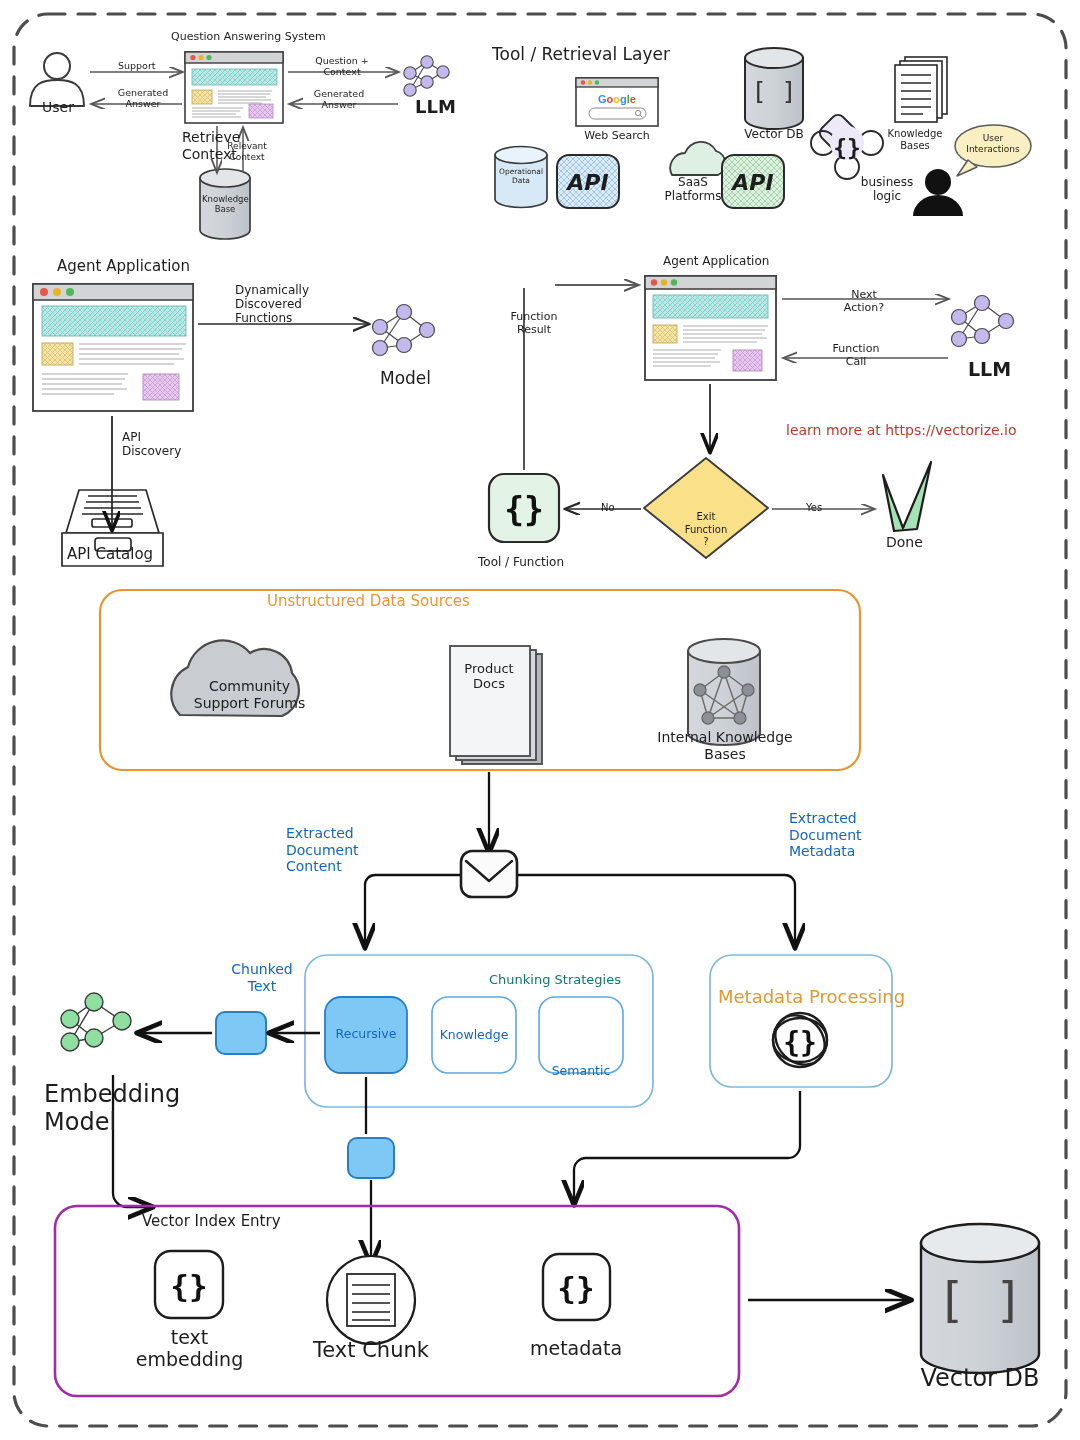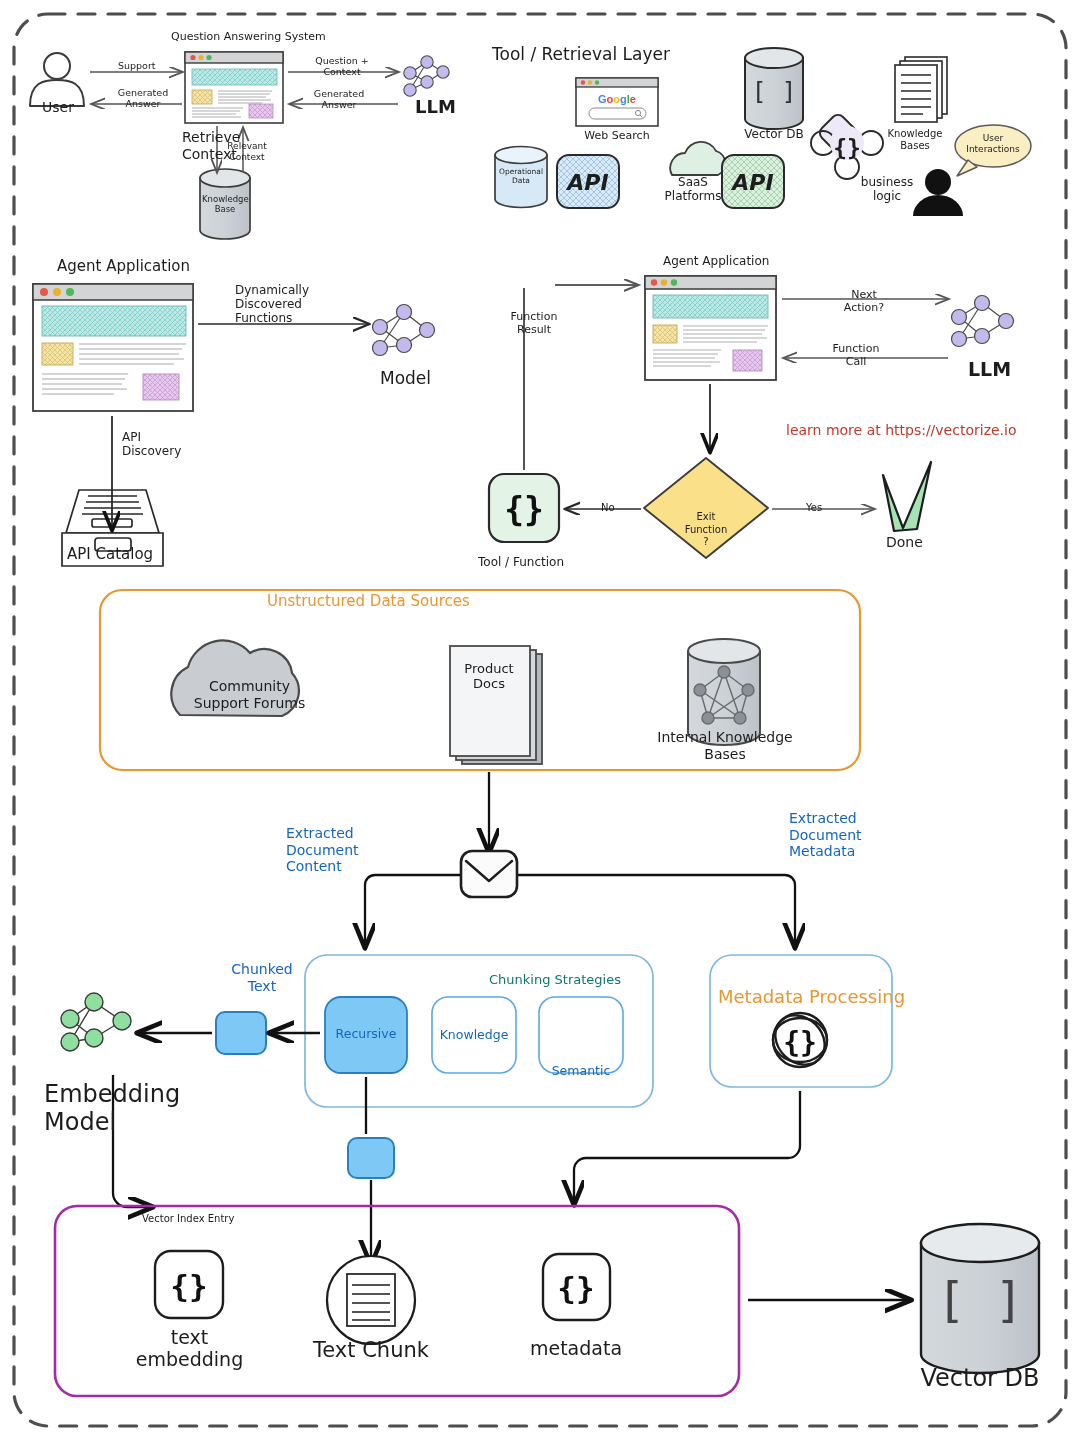--- a/index.html
+++ b/index.html
@@ -397,17 +397,17 @@
 <div class="lbl" style="left:286px;top:825px;font-size:14px;color:#1565c0;">Extracted<br>Document<br>Content</div>
 <div class="lbl" style="left:789px;top:810px;font-size:14px;color:#1565c0;">Extracted<br>Document<br>Metadata</div>
 <div class="lbl" style="left:489px;top:972px;font-size:13px;color:#0f766e;">Chunking Strategies</div>
 <div class="lbl" style="left:325px;top:1027px;font-size:12.5px;color:#1565c0;text-align:center;width:82px;">Recursive</div>
 <div class="lbl" style="left:432px;top:1028px;font-size:12.5px;color:#1565c0;text-align:center;width:84px;">Knowledge</div>
 <div class="lbl" style="left:539px;top:1028px;font-size:12.5px;color:#1565c0;text-align:center;width:84px;margin-top:36px;">Semantic</div>
 <div class="lbl" style="left:206px;top:961px;font-size:14px;color:#1565c0;text-align:center;width:72px;margin-left:20px;">Chunked<br>Text</div>
 <div class="lbl" style="left:718px;top:986px;font-size:18px;color:#e8972e;">Metadata Processing</div>
 <div class="lbl" style="left:44px;top:1080px;font-size:24px;">Embedding<br>Model</div>
 
-<div class="lbl" style="left:142px;top:1213px;font-size:10px;">Vector Index Entry</div>
+<div class="lbl" style="left:142px;top:1213px;font-size:15px;">Vector Index Entry</div>
 <div class="lbl" style="left:127px;top:1326px;font-size:19px;text-align:center;width:125px;">text<br>embedding</div>
 <div class="lbl" style="left:300px;top:1338px;font-size:21px;text-align:center;width:142px;">Text Chunk</div>
 <div class="lbl" style="left:516px;top:1337px;font-size:19px;text-align:center;width:120px;">metadata</div>
 <div class="lbl" style="left:912px;top:1364px;font-size:24px;text-align:center;width:136px;">Vector DB</div>
 
 </body></html>

